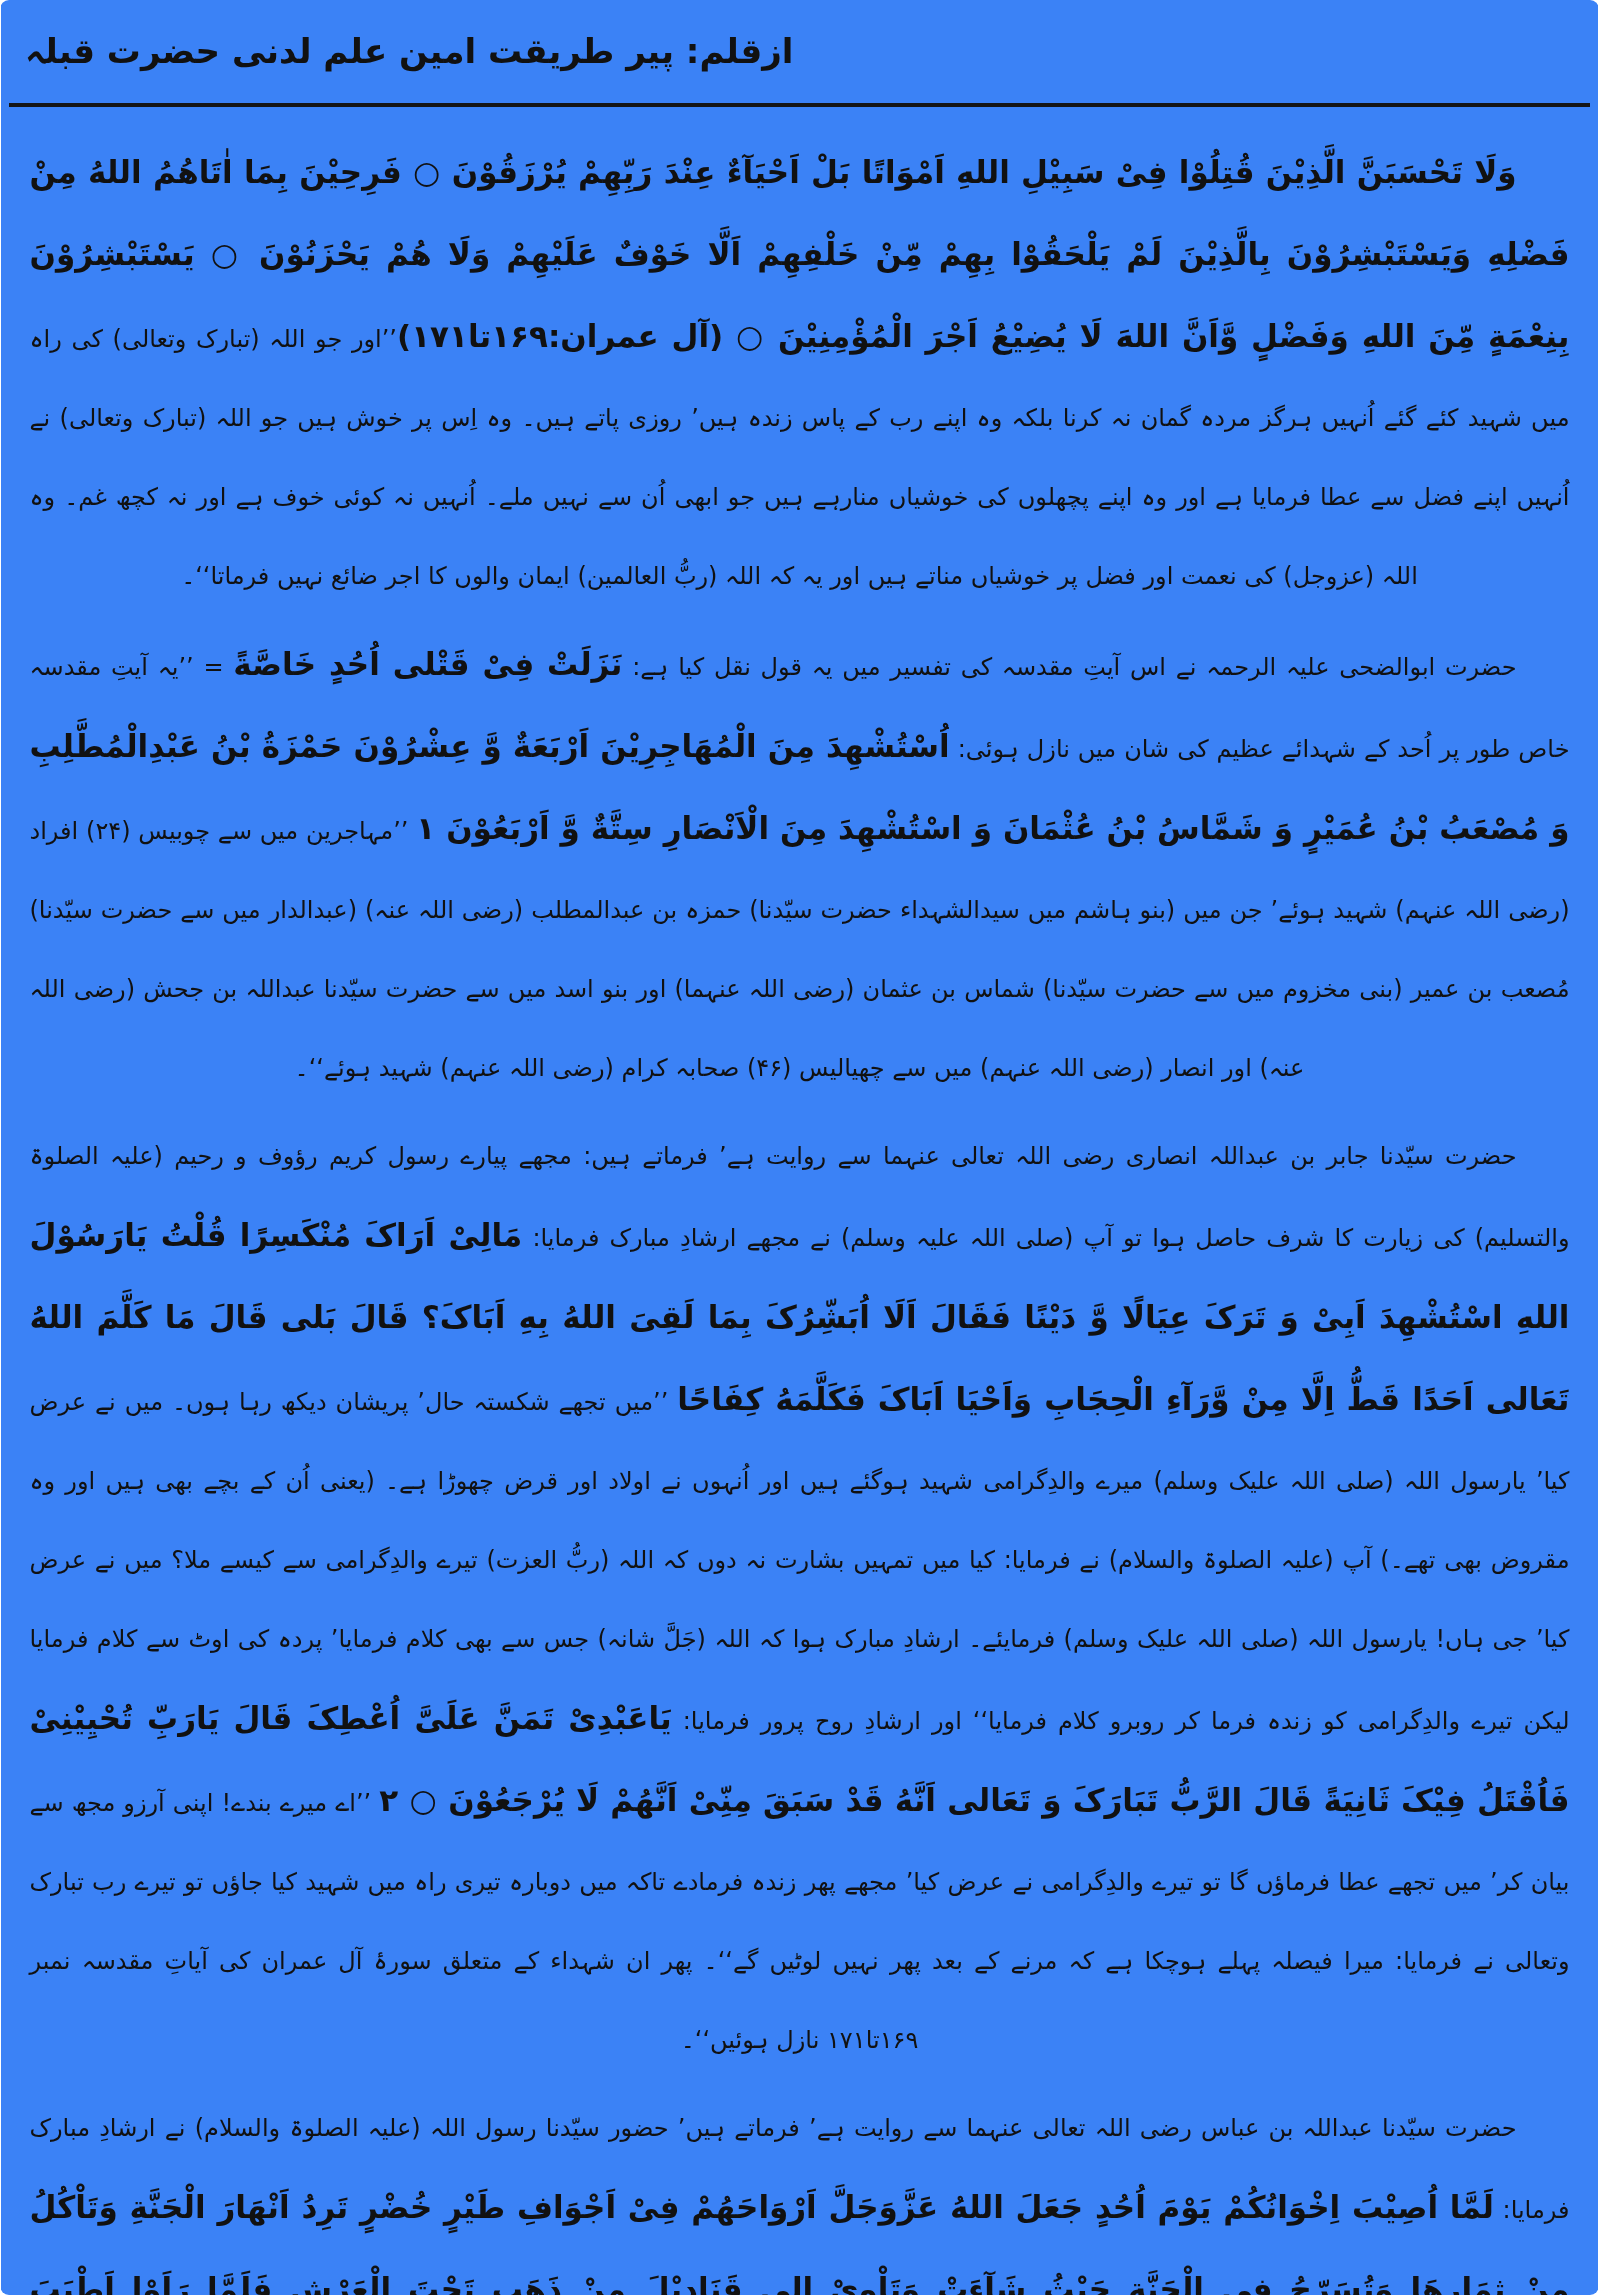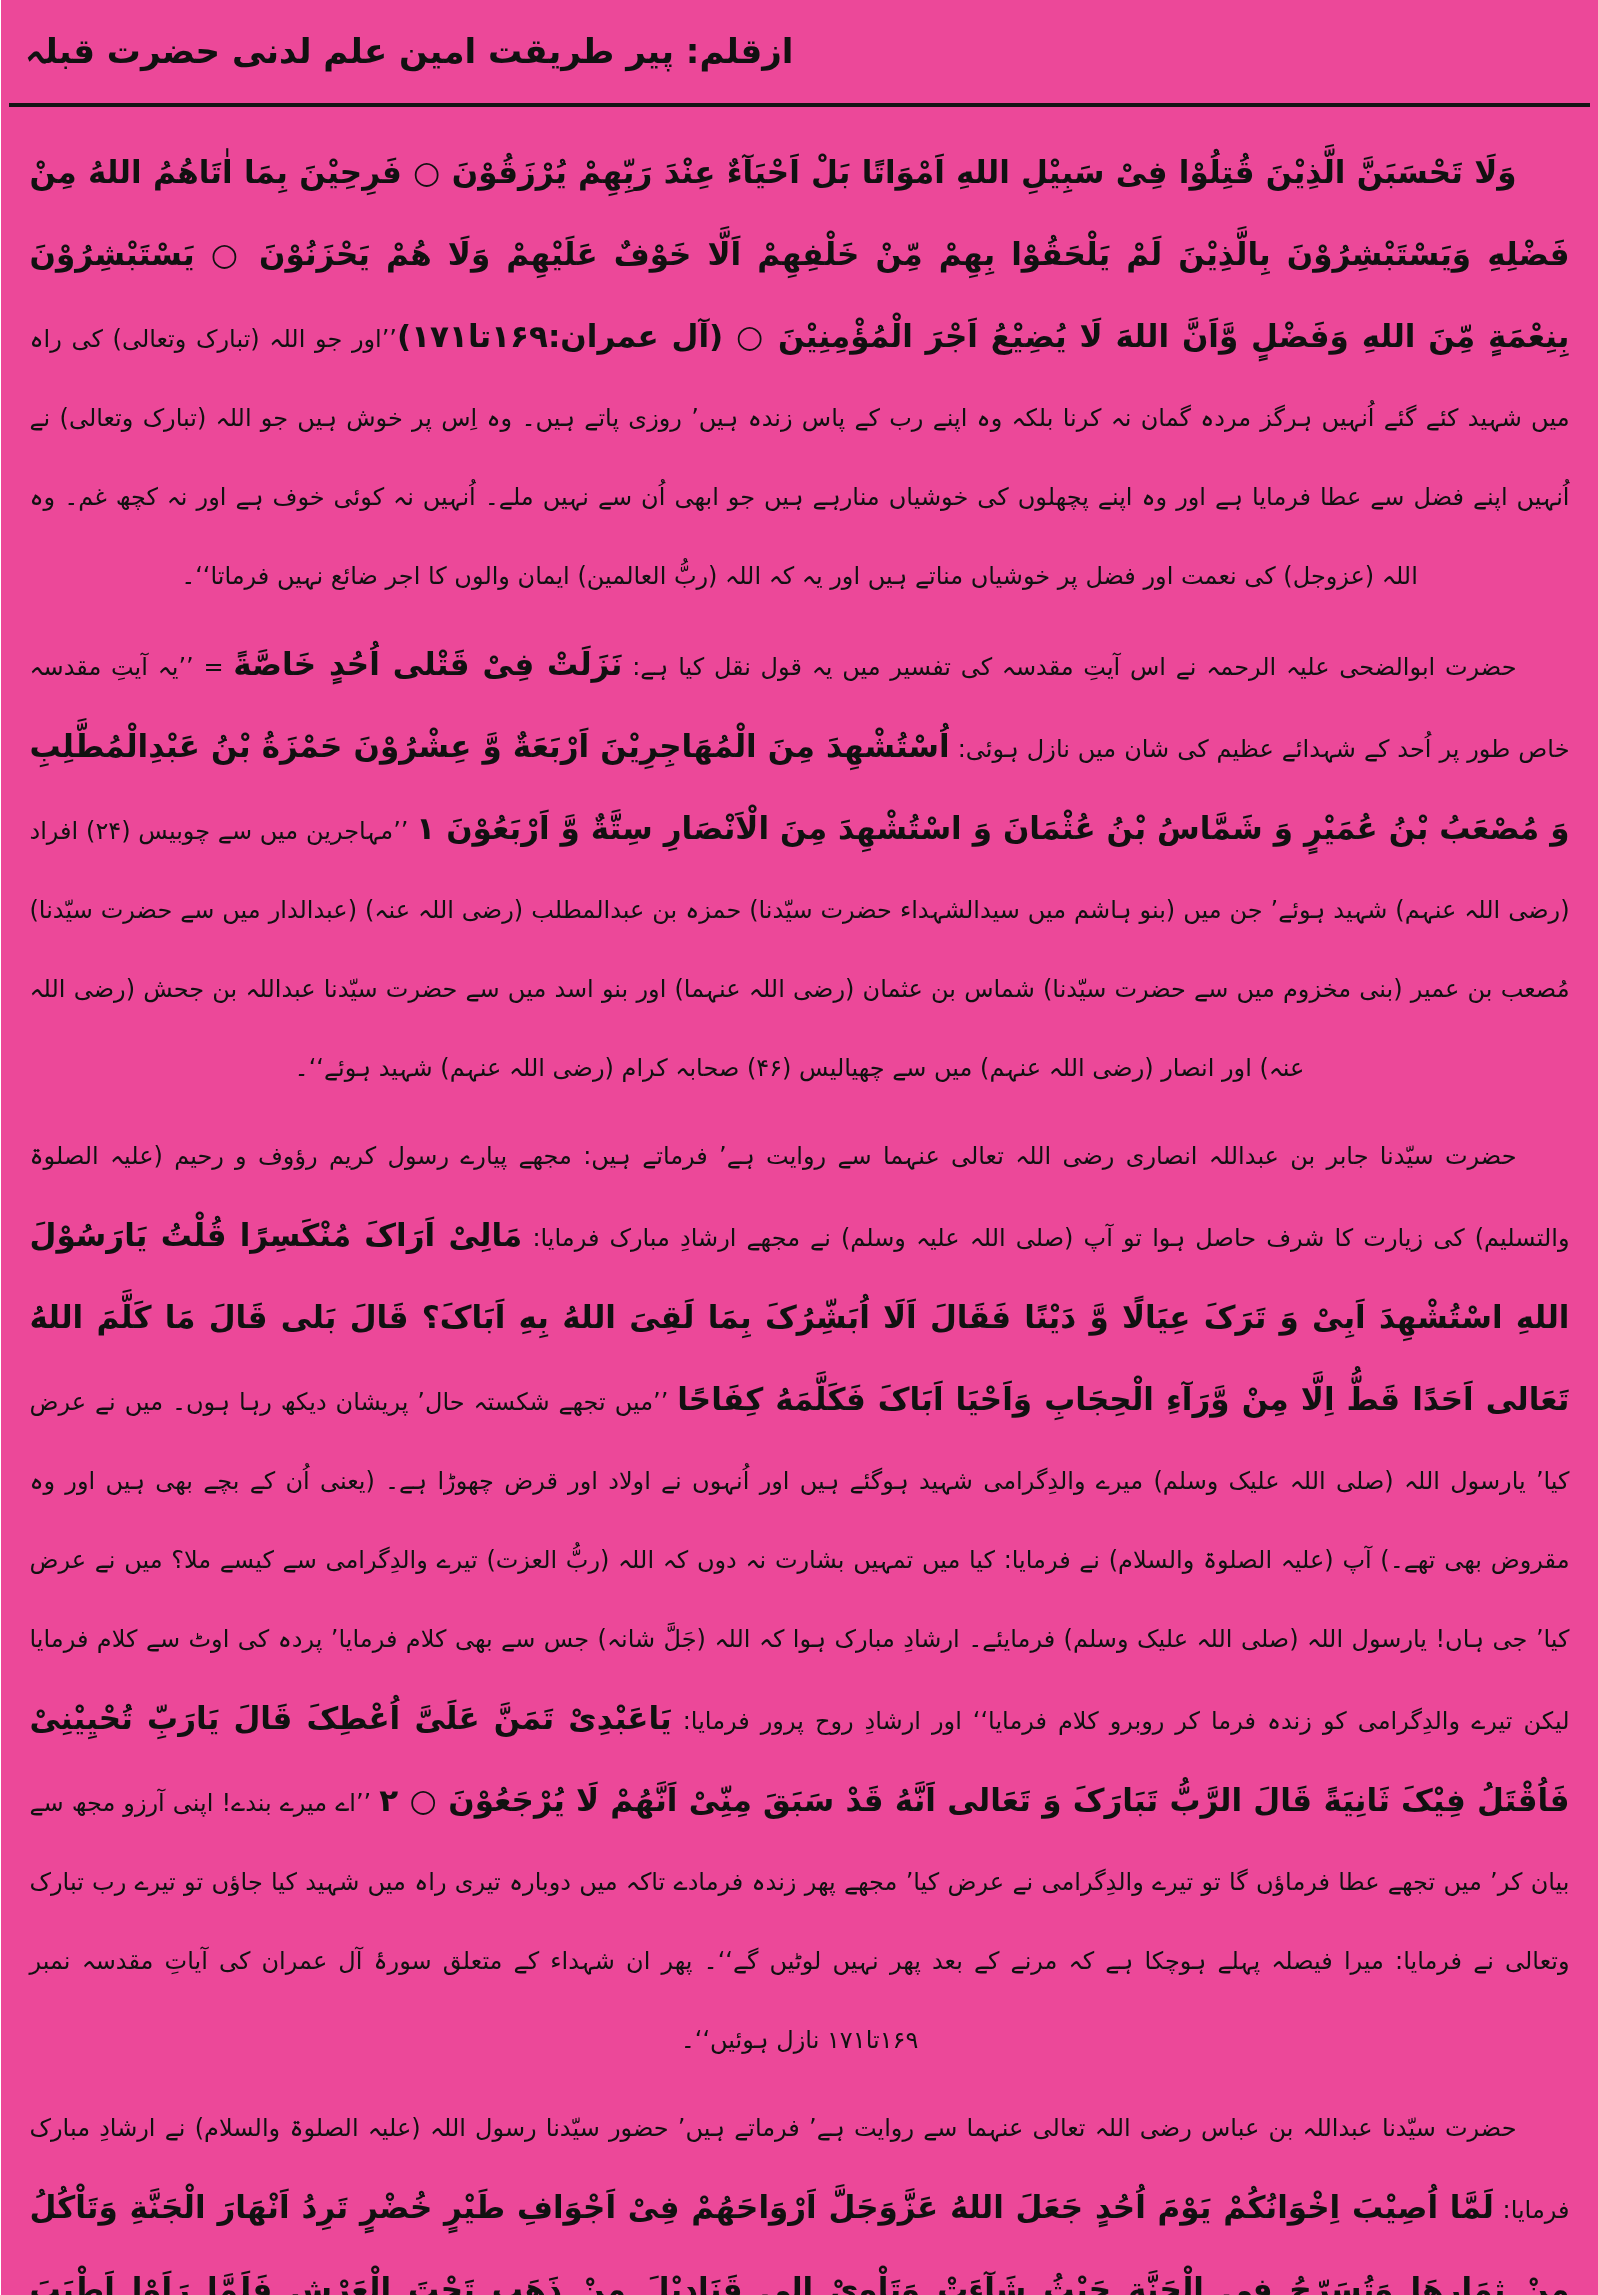--- a/index.html
+++ b/index.html
@@ -9,22 +9,23 @@
     width: 1599px;
     height: 2295px;
     overflow: hidden;
     font-family: "DejaVu Sans", sans-serif;
     color: #111111;
   }
   .page {
     width: 1599px;
     height: 2295px;
     box-sizing: border-box;
-    background: #ec4899;
+    background: #3b82f6;
     overflow: hidden;
+    border-radius: 9px;
   }
   .header {
     direction: rtl;
     text-align: left;           
     padding: 10.3px 22px 0 25px;
   }
   .byline {
     font-size: 34px;
     font-weight: bold;
     line-height: 82px;

